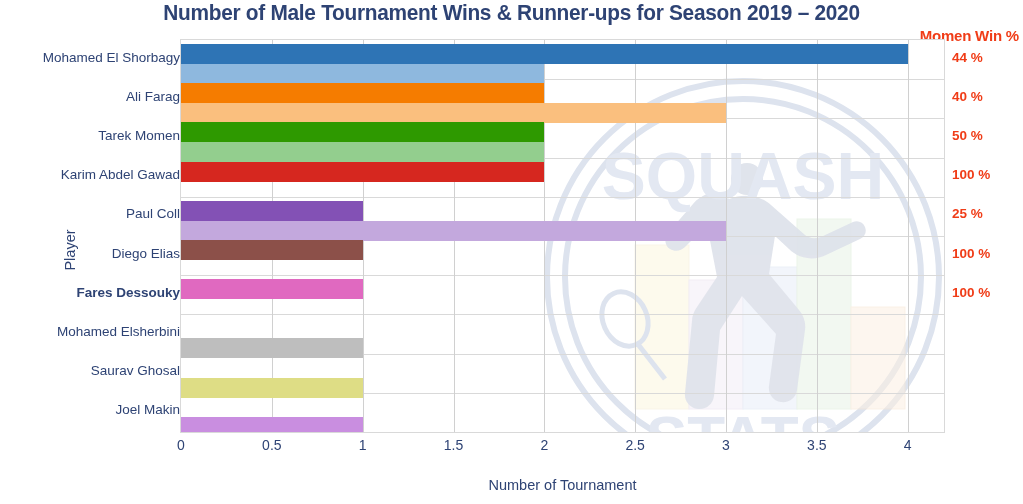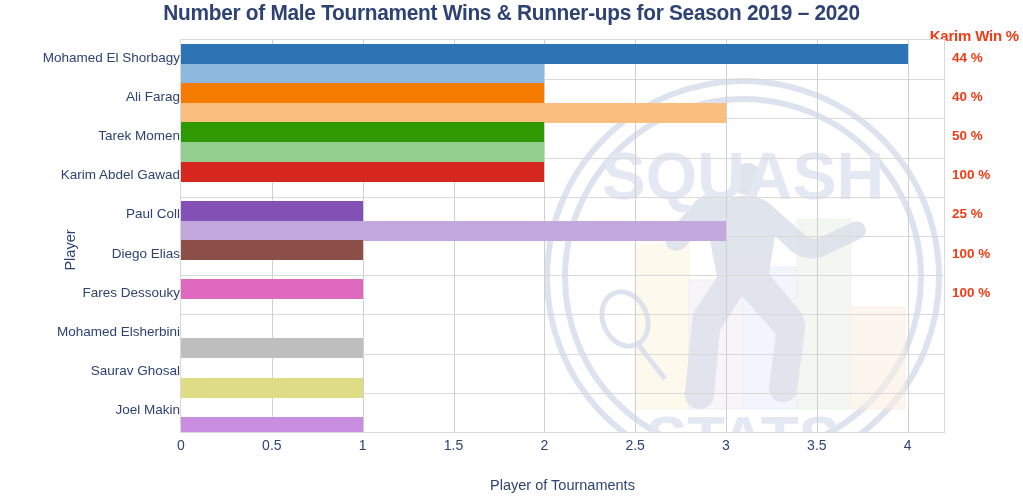--- a/index.html
+++ b/index.html
@@ -90,34 +90,34 @@
     font-size:13.5px;font-weight:bold;color:#F03C17;white-space:nowrap;
   }
 </style>
 </head>
 <body>
 
 <div id="chart-root">
 
   <div id="chart-title">Number of Male Tournament Wins &amp; Runner-ups for Season 2019 – 2020</div>
 
-  <div id="finals-header">Karim Win %</div>
+  <div id="finals-header">Momen Win %</div>
 
   <div id="yaxis-title">
     <span>Player</span>
   </div>
 
   <div id="ylabels">
       <div class="ytick" style="top: 10.6px;">Mohamed El Shorbagy</div>
       <div class="ytick" style="top: 49.8px;">Ali Farag</div>
       <div class="ytick" style="top: 128.2px;">Karim Abdel Gawad</div>
       <div class="ytick" style="top: 89px;">Tarek Momen</div>
       <div class="ytick" style="top: 167.4px;">Paul Coll</div>
       <div class="ytick" style="top: 206.6px;">Diego Elias</div>
-      <div class="ytick" style="top: 245.8px;">Fares Dessouky</div>
+      <div class="ytick" style="top: 245.8px; font-weight: bold;">Fares Dessouky</div>
       <div class="ytick" style="top: 285px;">Mohamed Elsherbini</div>
       <div class="ytick" style="top: 324.2px;">Saurav Ghosal</div>
       <div class="ytick" style="top: 363.4px;">Joel Makin</div>
     </div>
 
   <div id="plot">
     <div id="watermark">
       <svg viewBox="0 0 420 420" width="420" height="420" xmlns="http://www.w3.org/2000/svg">
         <g fill="none" stroke="#dde3ee" stroke-width="6">
           <circle cx="210" cy="210" r="196"></circle>
@@ -188,21 +188,21 @@
       <div class="xtick" style="left: 1px;">0</div>
       <div class="xtick" style="left: 91.8333px;">0.5</div>
       <div class="xtick" style="left: 182.667px;">1</div>
       <div class="xtick" style="left: 273.5px;">1.5</div>
       <div class="xtick" style="left: 364.333px;">2</div>
       <div class="xtick" style="left: 455.167px;">2.5</div>
       <div class="xtick" style="left: 546px;">3</div>
       <div class="xtick" style="left: 636.833px;">3.5</div>
       <div class="xtick" style="left: 727.667px;">4</div>
     </div>
-  <div id="xaxis-title">Player of Tournaments</div>
+  <div id="xaxis-title">Number of Tournament</div>
 
   <div id="pct-col">
       <div class="pct-val" style="top: 10.6px;">44 %</div>
       <div class="pct-val" style="top: 49.8px;">40 %</div>
       <div class="pct-val" style="top: 89px;">50 %</div>
       <div class="pct-val" style="top: 128.2px;">100 %</div>
       <div class="pct-val" style="top: 167.4px;">25 %</div>
       <div class="pct-val" style="top: 206.6px;">100 %</div>
       <div class="pct-val" style="top: 245.8px;">100 %</div>
     </div>

